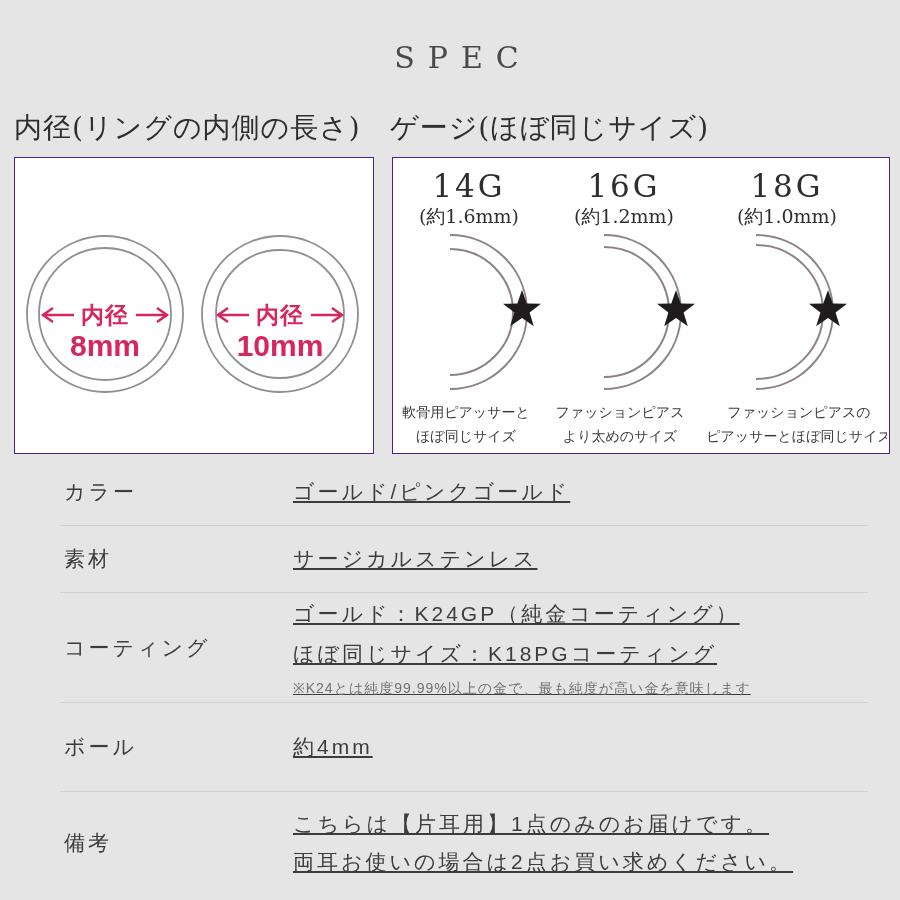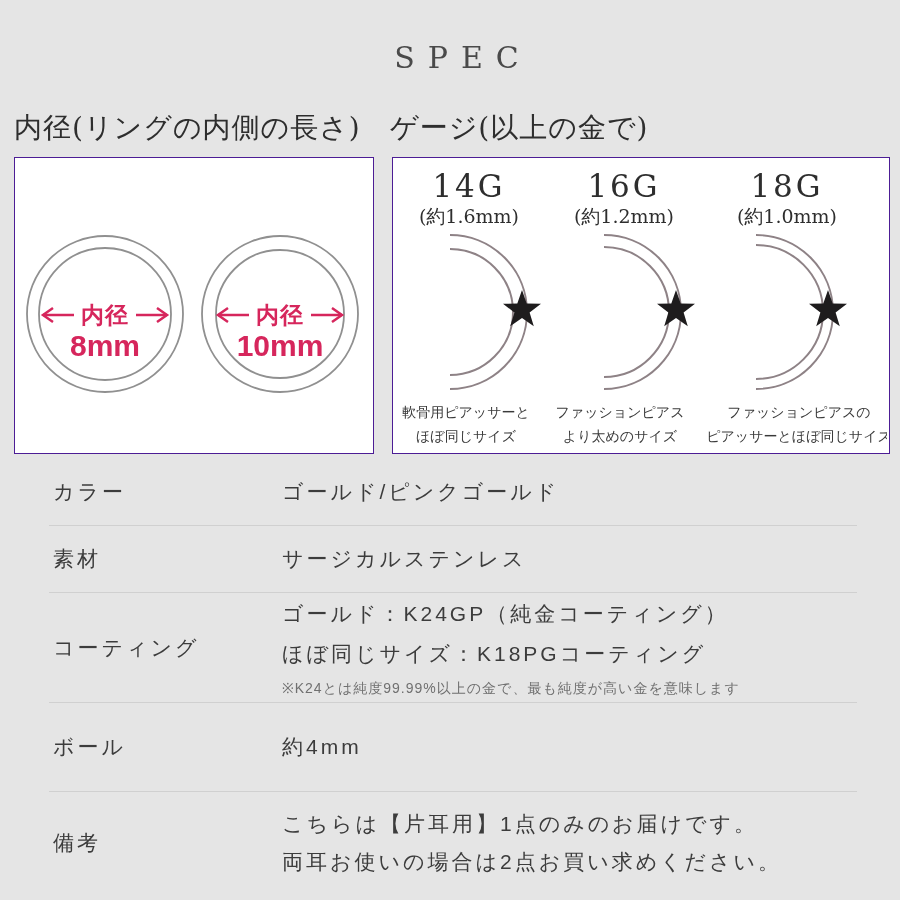--- a/index.html
+++ b/index.html
@@ -15,43 +15,43 @@
   .sec-head.lh{left:14px;}
   .sec-head.rh{left:390px;}
 
   .box{position:absolute;top:157px;border:1px solid #4c1d95;background:#ffffff;}
   .box.left-box{left:14px;width:358px;height:295px;}
   .box.right-box{left:392px;width:496px;height:295px;}
 
   svg text{font-family:"Liberation Sans",sans-serif;}
   svg .serif-t{font-family:"DejaVu Serif",serif;}
 
-  .spec-table{position:absolute;top:458px;left:49px;width:808px;}
+  .spec-table{position:absolute;top:458px;left:60px;width:808px;}
   .t-row{display:flex;align-items:center;border-bottom:1px solid #d0d0d0;}
   .t-row.last{border-bottom:none;}
   .t-row .lbl{width:229px;font-size:21px;letter-spacing:3px;color:#3c3c3c;padding-left:4px;}
-  .t-row .val{flex:1;font-size:21px;letter-spacing:3px;color:#3c3c3c;}
+  .t-row .val{flex:1;font-size:21px;letter-spacing:3px;color:#3c3c3c;text-decoration:underline;}
   .row-color{height:67px;}
   .row-material{height:66px;}
   .row-coating{height:109px;}
   .row-ball{height:88px;}
   .row-note{height:102px;justify-content:space-between;}
   .val .vline{line-height:40px;}
   .val .vnote{font-size:14px;letter-spacing:1px;color:#707070;line-height:28px;}
   .val .bline{line-height:38px;}
 </style>
 </head>
 <body>
 
 <div class="canvas">
 
   <div class="spec-title">SPEC</div>
 
   <div class="sec-head lh">内径(リングの内側の長さ)</div>
-  <div class="sec-head rh">ゲージ(以上の金で)</div>
+  <div class="sec-head rh">ゲージ(ほぼ同じサイズ)</div>
 
   <div class="box left-box">
     <svg width="356" height="293" viewBox="0 0 356 293">
 
       <g>
         <circle cx="90" cy="156" r="78" fill="none" stroke="#909090" stroke-width="1.8"></circle>
         <circle cx="90" cy="156" r="66" fill="none" stroke="#909090" stroke-width="1.8"></circle>
         <g stroke="#d6265c" stroke-width="2.5" fill="none">
           <path d="M38,150 L28,157 L38,164"></path>
           <line x1="28" y1="157" x2="59" y2="157"></line>

